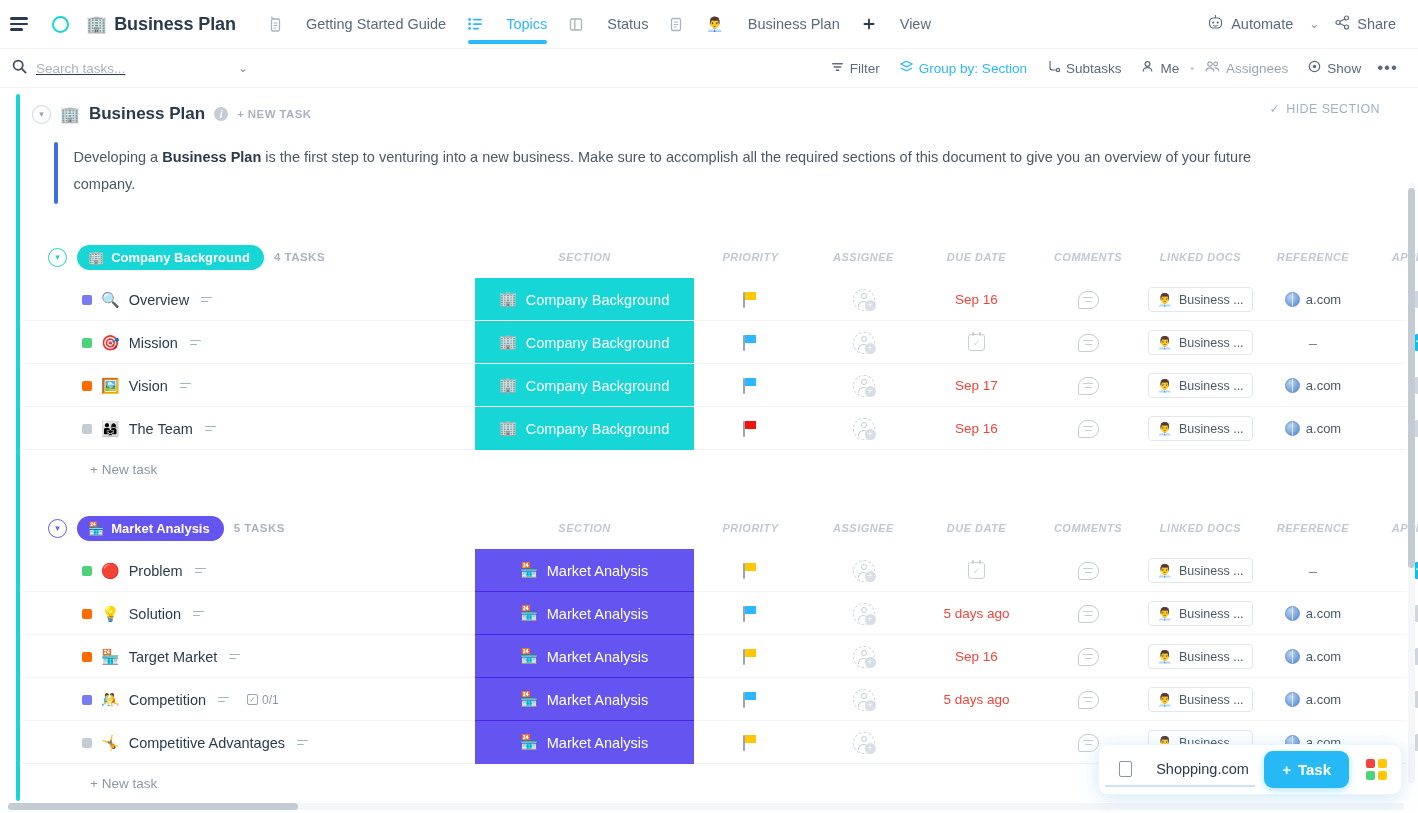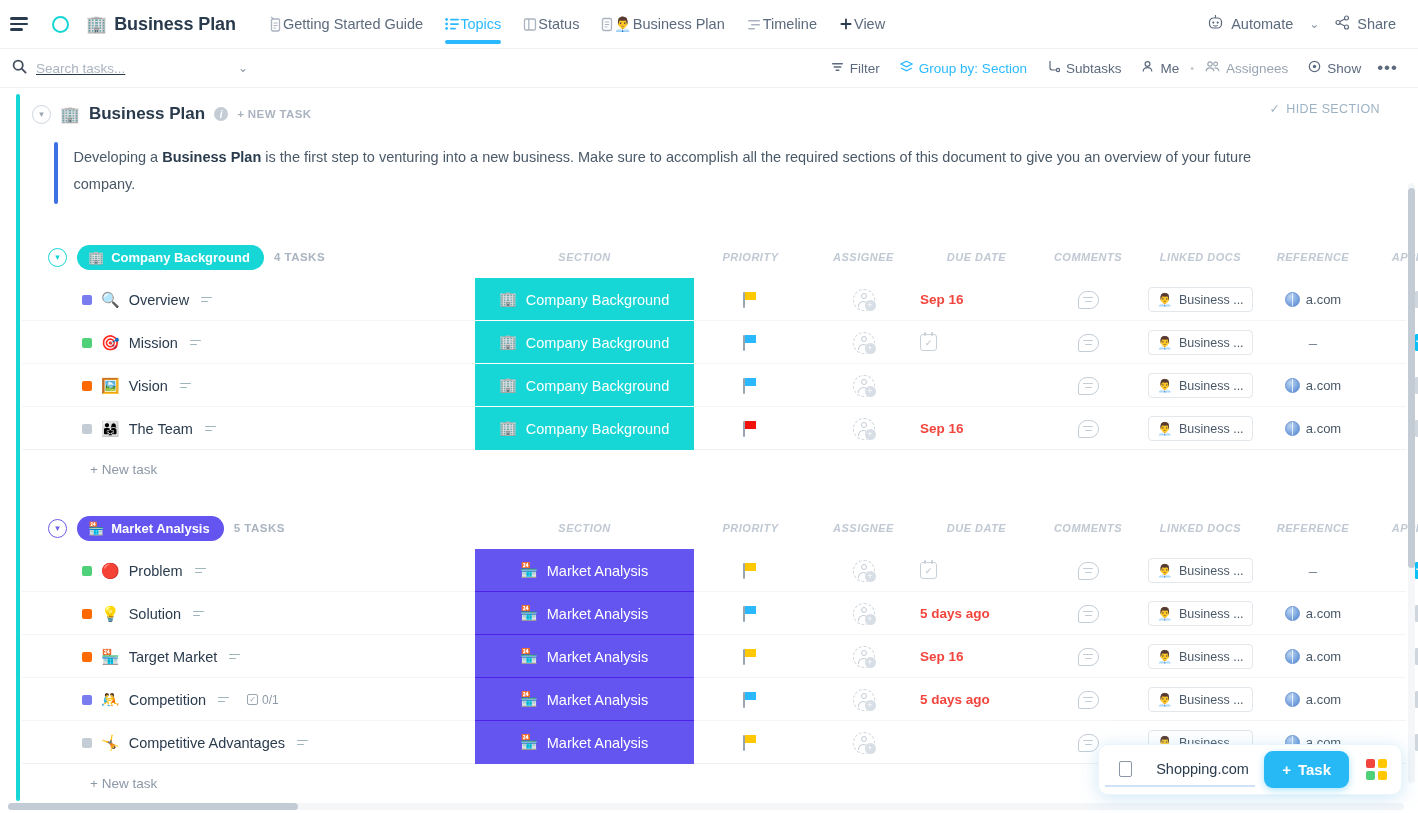--- a/index.html
+++ b/index.html
@@ -21,21 +21,21 @@
     justify-content: center; gap: 3px; cursor: pointer; margin-right: 16px; }
   .hamburger i { display: block; height: 2.5px; background: #2a3b4d; border-radius: 2px; }
   .hamburger i:nth-child(1) { width: 18px; }
   .hamburger i:nth-child(2) { width: 18px; }
   .hamburger i:nth-child(3) { width: 13px; }
   .circle-logo { width: 17px; height: 17px; border: 2.4px solid #16d6d6;
     border-radius: 50%; margin-right: 17px; flex: none; }
   .space-title { display: flex; align-items: center; gap: 7px; margin-right: 22px; }
   .space-title .emj { font-size: 17px; line-height: 1; }
   .space-title .txt { font-size: 18px; font-weight: bold; color: #2a3b4d; letter-spacing: -.1px;}
-  .tab { display: flex; align-items: center; gap: 1px; padding: 0 11px;
+  .tab { display: flex; align-items: center; gap: 24px; padding: 0 11px;
     height: 49px; font-size: 14.5px; color: #5c6a7d; position: relative; cursor: pointer; }
   .tab .ic { display: inline-flex; align-items: center; }
   .tab.active { color: #2ab9ff; }
   .tab.active .underbar { position: absolute; bottom: 5px; left: 11px; right: 11px;
     height: 3.5px; border-radius: 3px; background: #2ab9ff; }
   .tab .emj { font-size: 14px; }
   .spacer { flex: 1 1 auto; }
   .rt-item { display: flex; align-items: center; gap: 7px; font-size: 14.5px;
     color: #5c6a7d; padding: 0 8px; cursor: pointer; }
   .chev { color: #8b97a6; font-size: 12px; padding: 0 8px; cursor: pointer; }
@@ -134,22 +134,22 @@
   .av { width: 22px; height: 22px; border-radius: 50%; border: 1.4px dashed #cfd6de;
     position: relative; display: flex; align-items: center; justify-content: center; cursor: pointer;}
   .av .head { width: 6px; height: 6px; border: 1.3px solid #c4ccd5; border-radius: 50%;
     position: absolute; top: 3.5px; }
   .av .bod { width: 11px; height: 6px; border: 1.3px solid #c4ccd5; border-bottom: 0;
     border-radius: 6px 6px 0 0; position: absolute; bottom: 3px; }
   .av .plus { position: absolute; right: -2px; bottom: -1px; width: 11px; height: 11px;
     border-radius: 50%; background: #d8dee5; color: #fff; font-size: 9px;
     display: flex; align-items: center; justify-content: center; line-height: 1; }
 
-  .c-due { left: 898px; width: 113px; 
-    font-size: 13.5px; color: #f2453d; font-weight: bold; }
+  .c-due { left: 898px; width: 113px; justify-content: center;
+    font-size: 13.5px; color: #f2453d; }
   .cal-ic { width: 17px; height: 17px; border: 1.5px solid #c8d0d8; border-radius: 3px;
     position: relative; display: flex; align-items: center; justify-content: center;
     font-size: 9px; color: #c8d0d8; cursor: pointer; }
   .cal-ic::before { content: ""; position: absolute; top: -3.5px; left: 3px;
     width: 2px; height: 4px; background: #c8d0d8; border-radius: 1px; }
   .cal-ic::after { content: ""; position: absolute; top: -3.5px; right: 3px;
     width: 2px; height: 4px; background: #c8d0d8; border-radius: 1px; }
 
   .c-comments { left: 1011px; width: 110px; justify-content: center; }
   .cmt { width: 21px; height: 18px; border: 1.5px solid #c4ccd5; border-radius: 9px 9px 9px 2px;
@@ -268,30 +268,20 @@
           <rect x="1.5" y="1.5" width="9" height="12" rx="1.4" fill="none" stroke="#aab3bf" stroke-width="1.3"></rect>
           <line x1="3.8" y1="5" x2="8.2" y2="5" stroke="#aab3bf" stroke-width="1"></line>
           <line x1="3.8" y1="7.5" x2="8.2" y2="7.5" stroke="#aab3bf" stroke-width="1"></line>
           <line x1="3.8" y1="10" x2="6.5" y2="10" stroke="#aab3bf" stroke-width="1"></line>
         </svg>
     </span>
     <span class="emj">👨‍💼</span>
     <span>Business Plan</span>
   </div>
 
-  <div class="tab">
-    <span class="ic">
-      <svg width="15" height="13" viewBox="0 0 15 13">
-          <rect x="1" y="2" width="12" height="1.5" rx=".7" fill="#aab3bf"></rect>
-          <rect x="4" y="6" width="9" height="1.5" rx=".7" fill="#aab3bf"></rect>
-          <rect x="1" y="10" width="7" height="1.5" rx=".7" fill="#aab3bf"></rect>
-        </svg>
-    </span>
-    <span>Timeline</span>
-  </div>
 
   <div class="tab">
     <span class="ic">
       <svg width="14" height="14" viewBox="0 0 14 14">
           <rect x="6.1" y="1.5" width="1.8" height="11" rx=".9" fill="#2a3b4d"></rect>
           <rect x="1.5" y="6.1" width="11" height="1.8" rx=".9" fill="#2a3b4d"></rect>
         </svg>
     </span>
     <span>View</span>
   </div>
@@ -575,20 +565,23 @@
                 <span class="pole"></span>
                 <span class="cloth" style="background:#2ab9ff;"></span>
               </span>
           </div>
           <div class="cell c-assignee">
             <span class="av">
                 <span class="head"></span>
                 <span class="bod"></span>
                 <span class="plus">+</span>
               </span>
+          </div>
+          <div class="cell c-due">
+            <span>Sep 17</span>
           </div>
           <div class="cell c-comments">
             <span class="cmt">
                 <i></i>
                 <i></i>
               </span>
           </div>
           <div class="cell c-docs">
             <span class="doc-chip">
               <span>👨‍💼</span>

